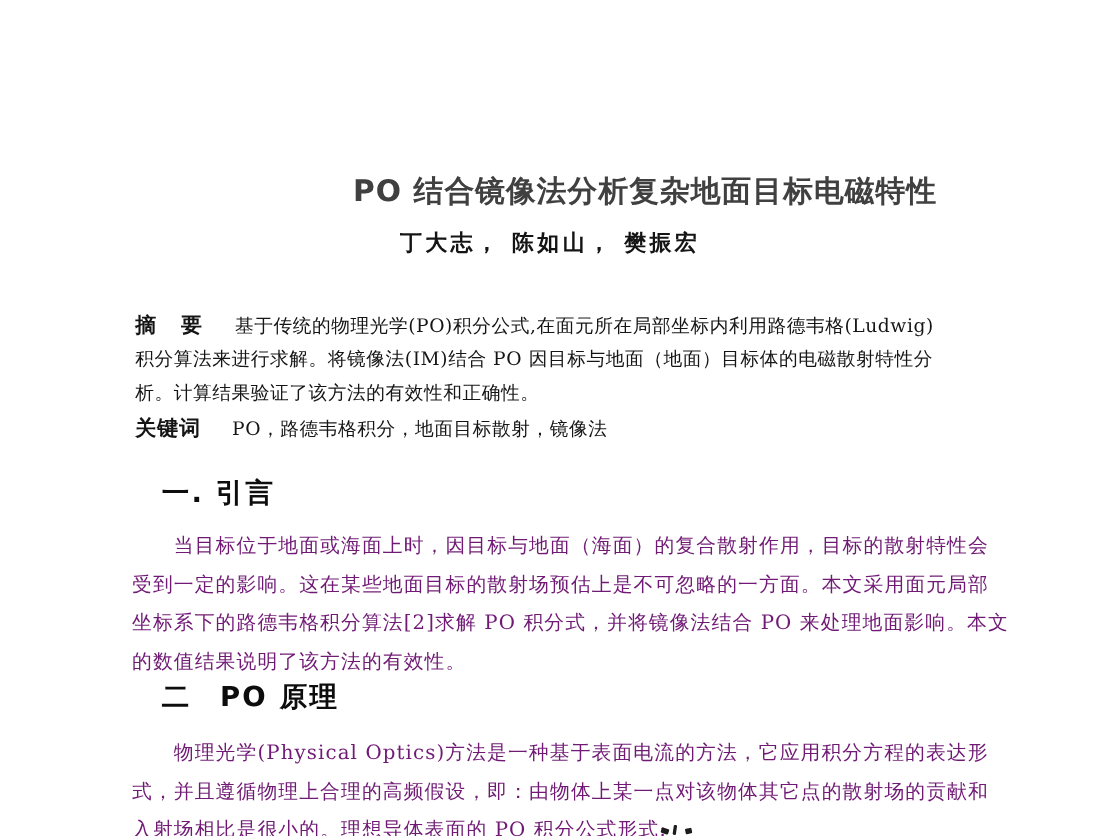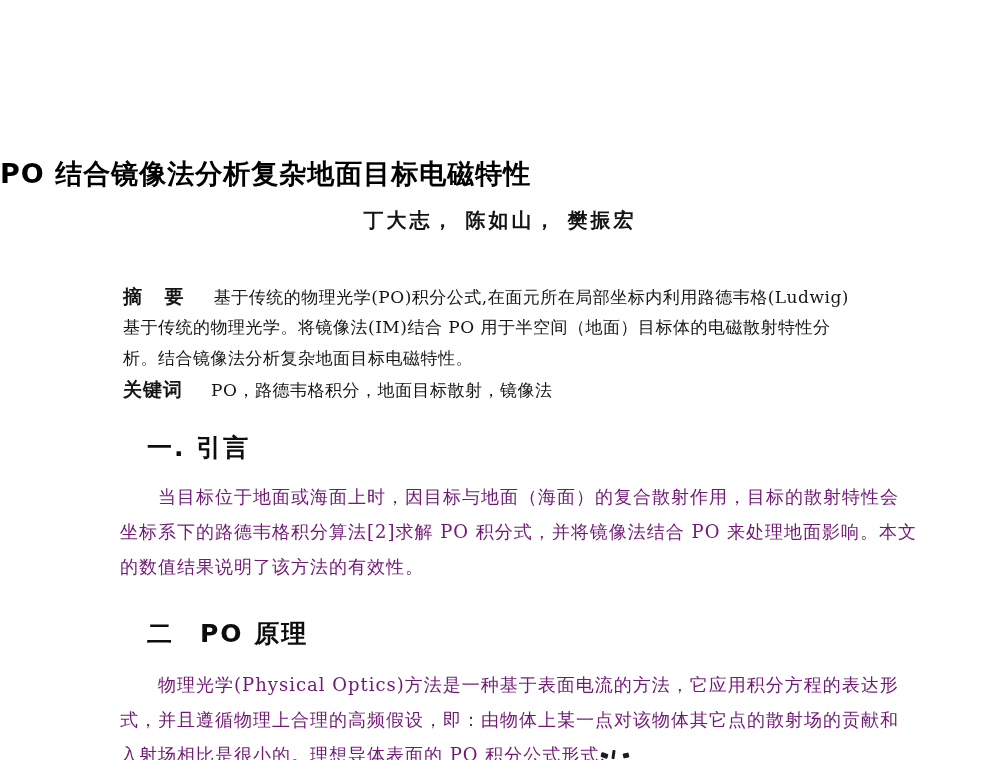--- a/index.html
+++ b/index.html
@@ -14,26 +14,26 @@
     background: #ffffff;
     overflow: hidden;
     color: #161616;
     font-family: "DejaVu Serif", "Liberation Serif", serif;
   }
   .doc-title {
     position: absolute;
     top: 156px;
     left: 0;
     width: 852px;
-    text-align: left;
+    text-align: right;
     font-size: 27px;
     font-weight: bold;
     letter-spacing: 1px;
     font-family: "DejaVu Sans", "Liberation Sans", sans-serif;
-    color: #000000;
+    color: #404040;
   }
   .authors {
     position: absolute;
     top: 207px;
     left: 0;
     width: 1000px;
     text-align: center;
     font-size: 20px;
     font-weight: 600;
     letter-spacing: 3px;
@@ -123,31 +123,32 @@
 
   <div class="doc-title">PO 结合镜像法分析复杂地面目标电磁特性</div>
 
   <div class="authors">丁大志，  陈如山，  樊振宏</div>
 
 
   <div class="abstract">
     <div class="line">
       <span class="ab-label">摘 要</span><span>基于传统的物理光学(PO)积分公式,在面元所在局部坐标内利用路德韦格(Ludwig)</span>
     </div>
-    <div class="line">基于传统的物理光学。将镜像法(IM)结合 PO 用于半空间（地面）目标体的电磁散射特性分</div>
-    <div class="line">析。结合镜像法分析复杂地面目标电磁特性。</div>
+    <div class="line">积分算法来进行求解。将镜像法(IM)结合 PO 因目标与地面（地面）目标体的电磁散射特性分</div>
+    <div class="line">析。计算结果验证了该方法的有效性和正确性。</div>
     <div class="line">
       <span class="kw-label">关键词</span><span>PO，路德韦格积分，地面目标散射，镜像法</span>
     </div>
   </div>
 
   <div class="section-heading h-intro">一. 引言</div>
 
   <div class="body-para para-1">
     <div class="line indent">当目标位于地面或海面上时，因目标与地面（海面）的复合散射作用，目标的散射特性会</div>
+    <div class="line">受到一定的影响。这在某些地面目标的散射场预估上是不可忽略的一方面。本文采用面元局部</div>
     <div class="line">坐标系下的路德韦格积分算法[2]求解 PO 积分式，并将镜像法结合 PO 来处理地面影响。本文</div>
     <div class="line">的数值结果说明了该方法的有效性。</div>
   </div>
 
   <div class="section-heading h-po">
     <span class="h-num">二</span><span>PO 原理</span>
   </div>
 
   <div class="body-para para-2">
     <div class="line indent">物理光学(Physical Optics)方法是一种基于表面电流的方法，它应用积分方程的表达形</div>

